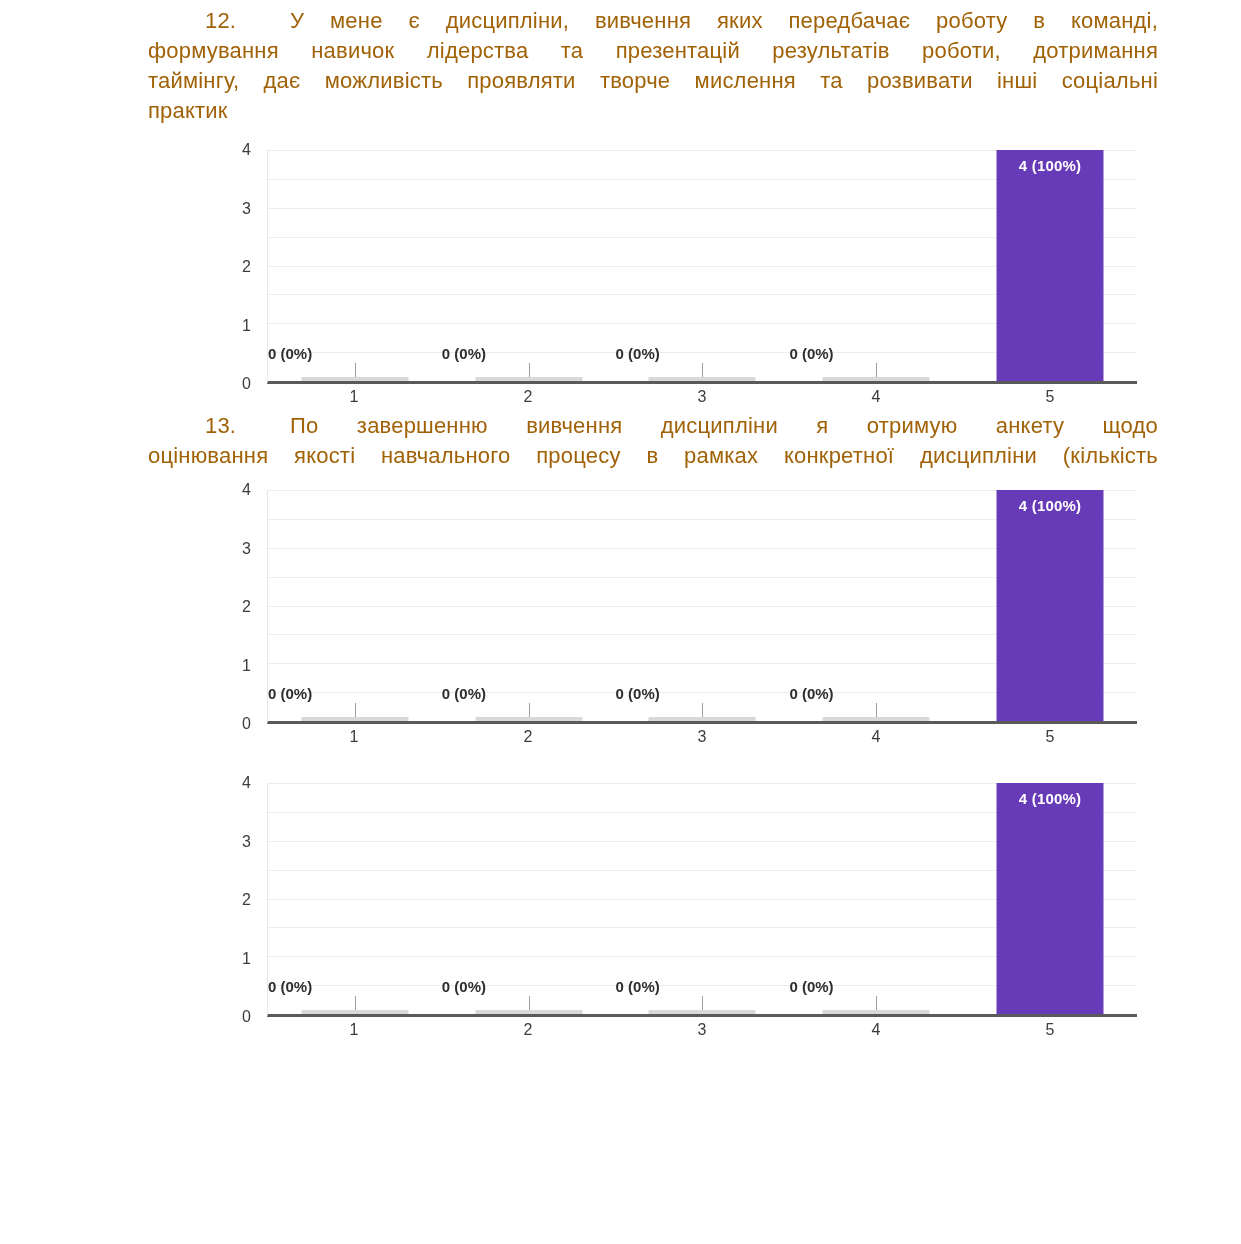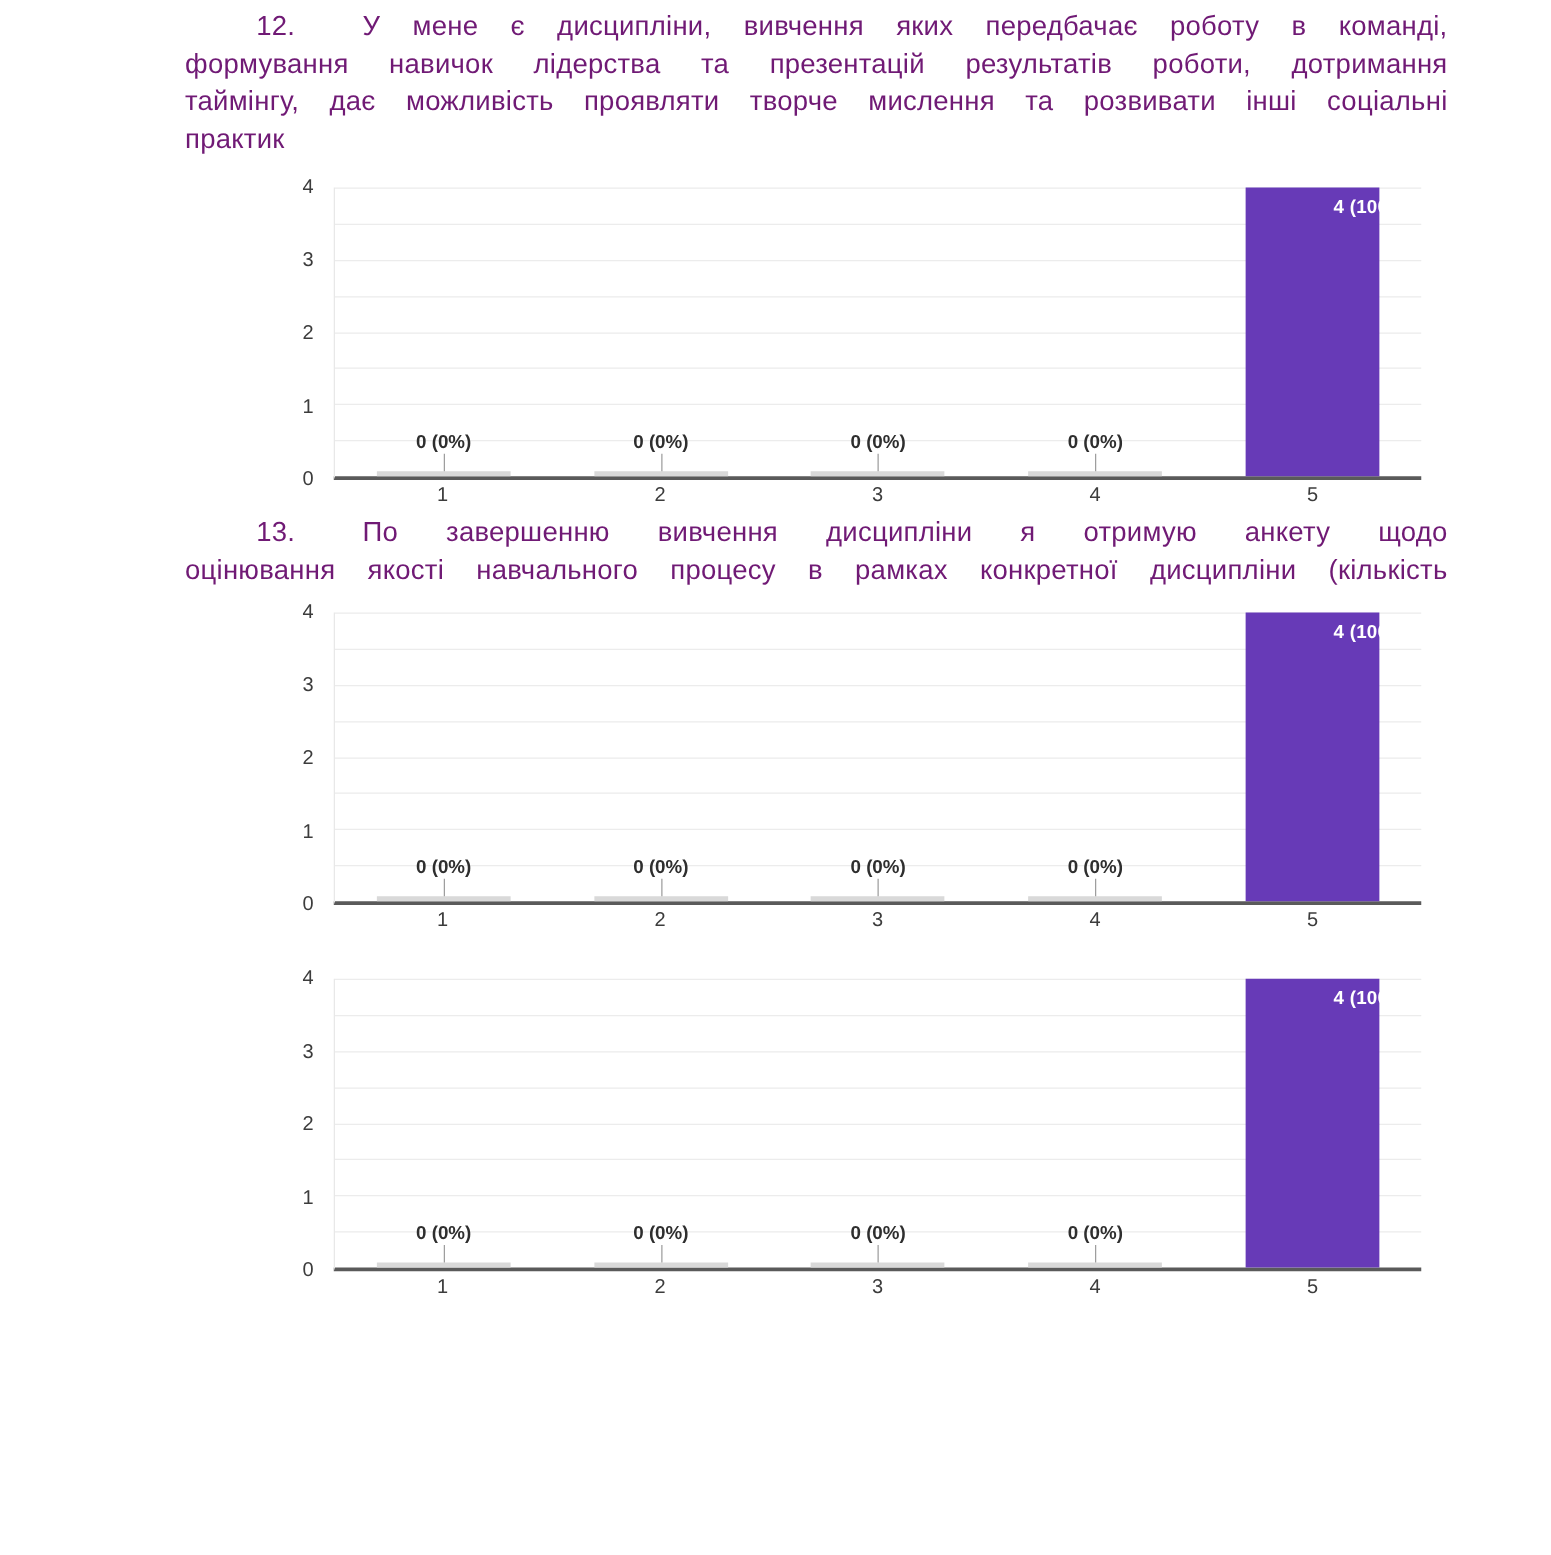--- a/index.html
+++ b/index.html
@@ -17,21 +17,21 @@
     position: relative;
     width: 1241px;
     height: 1244px;
     background: #ffffff;
   }
 
   
   .question {
     margin-left: 148px;
     width: 1010px;
-    color: #701a75;
+    color: #a16207;
     font-size: 22px;
     line-height: 30px;
     font-weight: 300;
     letter-spacing: 0.2px;
   }
   .qline {
     text-align: justify;
     text-align-last: justify;
     white-space: nowrap;
   }
@@ -104,21 +104,20 @@
   .bar-label {
     position: absolute;
     top: 7px;
     left: 0;
     width: 100%;
     text-align: center;
     color: #ffffff;
     font-size: 15px;
     font-weight: 700;
     letter-spacing: 0.2px;
-    padding-left: 48px;
   }
   .stub {
     position: absolute;
     bottom: 0;
     left: 50%;
     transform: translateX(-50%);
     width: 107px;
     height: 4px;
     background: #d9d9d9;
   }
@@ -128,21 +127,21 @@
     left: 50%;
     width: 1px;
     height: 14px;
     background: #9e9e9e;
   }
   .zero-label {
     position: absolute;
     bottom: 19px;
     left: 0;
     width: 100%;
-    text-align: center;
+    text-align: left;
     font-size: 15px;
     font-weight: 600;
     color: #2e2e2e;
   }
   .x-axis {
     display: flex;
     margin-left: 42px;
     margin-top: 5px;
     height: 21px;
   }

